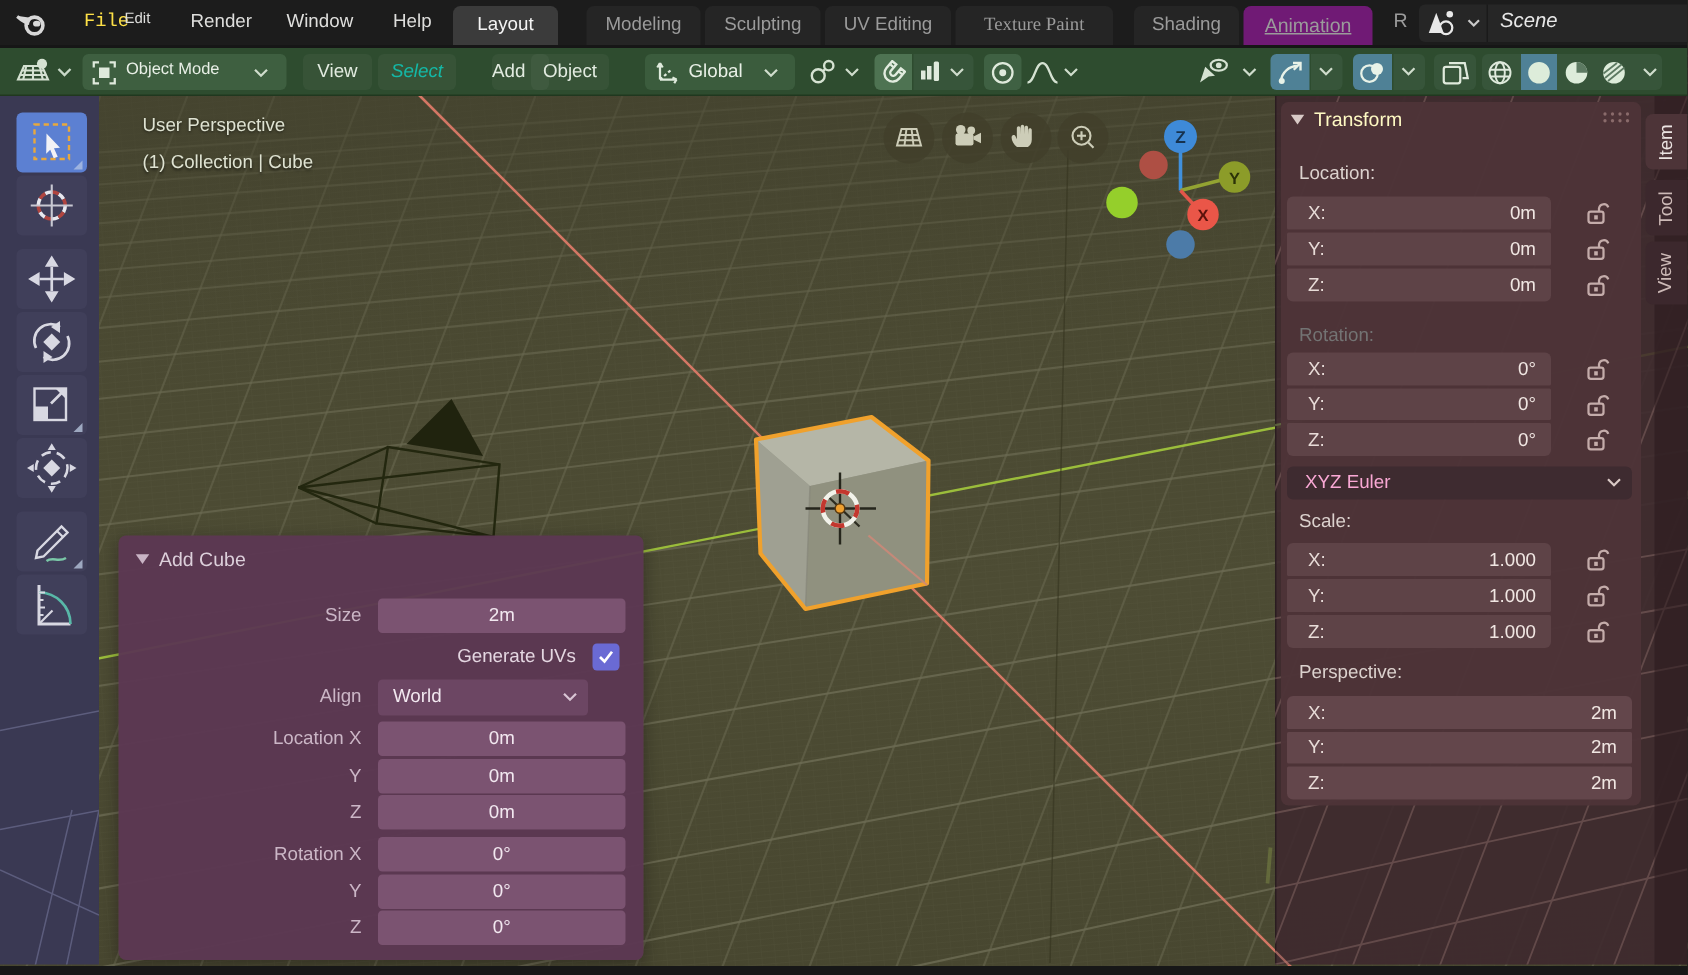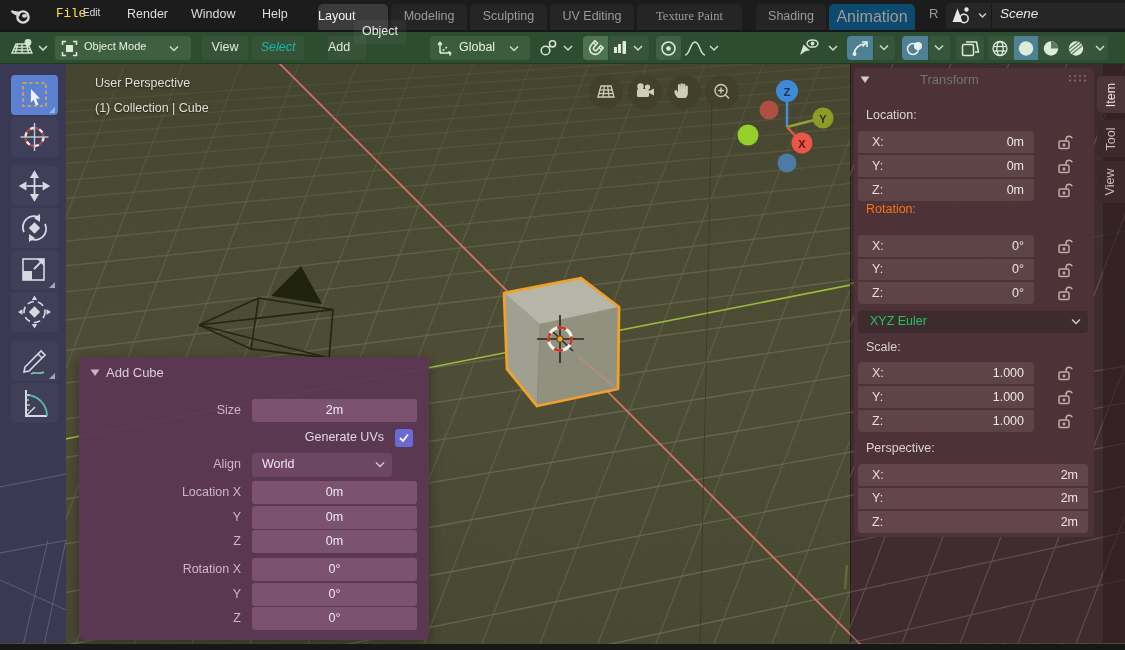--- a/index.html
+++ b/index.html
@@ -302,21 +302,21 @@
         <line x1="1530.9" y1="64" x2="1305.5" y2="650"></line>
       </g>
       <line x1="850" y1="634" x2="866" y2="650" stroke="#c07a6e" stroke-width="1.5" opacity="0.7"></line>
       <line x1="850" y1="283.5" x2="874" y2="279" stroke="#7f9a50" stroke-width="1.5" opacity="0.5"></line>
     </svg>
 <div class="abs" style="left:1103px;top:64px;width:22px;height:579px;background:rgba(42,25,29,0.55);"></div>
 <div class="abs" style="left:854px;top:68px;width:240px;height:469px;background:rgba(77,52,56,0.97);border-radius:5px;"></div>
 <svg class="abs" style="left:860px;top:75px;" width="10" height="9" viewBox="0 0 10 9">
       <path d="M 0.5 1.5 L 9.5 1.5 L 5 8 Z" fill="#d8cac6"></path>
     </svg>
-<div class="abs" style="left:876px;top:72px;font-size:13px;color:#737373;margin-left:44px;">Transform</div>
+<div class="abs" style="left:876px;top:72px;font-size:13px;color:#fef9c3;">Transform</div>
 <svg class="abs" style="left:1068px;top:74px;" width="20" height="12" viewBox="0 0 20 12">
       <g fill="#8a6b6b">
 <circle cx="2" cy="2" r="1.1"></circle>
         <circle cx="7" cy="2" r="1.1"></circle>
         <circle cx="12" cy="2" r="1.1"></circle>
         <circle cx="17" cy="2" r="1.1"></circle>
 <circle cx="2" cy="6.5" r="1.1"></circle>
         <circle cx="7" cy="6.5" r="1.1"></circle>
         <circle cx="12" cy="6.5" r="1.1"></circle>
         <circle cx="17" cy="6.5" r="1.1"></circle>
@@ -340,21 +340,21 @@
 <rect x="5.8" y="9.5" width="2.4" height="2.8" fill="#c4acaa"></rect>
 </svg>
 <div class="abs" style="left:858px;top:179px;width:176px;height:21.5px;background:#5e4347;border-radius:1px 1px 4px 4px;"></div>
 <div class="abs" style="left:872px;top:182.5px;font-size:12.5px;color:#e8dcd8;">Z:</div>
 <div class="abs" style="left:934px;top:182.5px;width:90px;font-size:12.5px;color:#f0e6e2;text-align:right;">0m</div>
 <svg class="abs" style="left:1057px;top:182px;" width="17" height="16" viewBox="0 0 17 16">
 <rect x="2" y="7" width="10" height="7.5" rx="1.5" fill="none" stroke="#c4acaa" stroke-width="1.5"></rect>
 <path d="M 9 7 L 9 5 A 3.2 3.2 0 0 1 15.2 4.3" fill="none" stroke="#c4acaa" stroke-width="1.5"></path>
 <rect x="5.8" y="9.5" width="2.4" height="2.8" fill="#c4acaa"></rect>
 </svg>
-<div class="abs" style="left:866px;top:202px;font-size:12.5px;color:#f97316;">Rotation:</div>
+<div class="abs" style="left:866px;top:216px;font-size:12.5px;color:#737373;">Rotation:</div>
 <div class="abs" style="left:858px;top:235px;width:176px;height:21.5px;background:#5e4347;border-radius:4px 4px 1px 1px;"></div>
 <div class="abs" style="left:872px;top:238.5px;font-size:12.5px;color:#e8dcd8;">X:</div>
 <div class="abs" style="left:934px;top:238.5px;width:90px;font-size:12.5px;color:#f0e6e2;text-align:right;">0°</div>
 <svg class="abs" style="left:1057px;top:238px;" width="17" height="16" viewBox="0 0 17 16">
 <rect x="2" y="7" width="10" height="7.5" rx="1.5" fill="none" stroke="#c4acaa" stroke-width="1.5"></rect>
 <path d="M 9 7 L 9 5 A 3.2 3.2 0 0 1 15.2 4.3" fill="none" stroke="#c4acaa" stroke-width="1.5"></path>
 <rect x="5.8" y="9.5" width="2.4" height="2.8" fill="#c4acaa"></rect>
 </svg>
 <div class="abs" style="left:858px;top:258.5px;width:176px;height:21.5px;background:#5e4347;border-radius:1px;"></div>
 <div class="abs" style="left:872px;top:262.0px;font-size:12.5px;color:#e8dcd8;">Y:</div>
@@ -366,21 +366,21 @@
 </svg>
 <div class="abs" style="left:858px;top:282px;width:176px;height:21.5px;background:#5e4347;border-radius:1px 1px 4px 4px;"></div>
 <div class="abs" style="left:872px;top:285.5px;font-size:12.5px;color:#e8dcd8;">Z:</div>
 <div class="abs" style="left:934px;top:285.5px;width:90px;font-size:12.5px;color:#f0e6e2;text-align:right;">0°</div>
 <svg class="abs" style="left:1057px;top:285px;" width="17" height="16" viewBox="0 0 17 16">
 <rect x="2" y="7" width="10" height="7.5" rx="1.5" fill="none" stroke="#c4acaa" stroke-width="1.5"></rect>
 <path d="M 9 7 L 9 5 A 3.2 3.2 0 0 1 15.2 4.3" fill="none" stroke="#c4acaa" stroke-width="1.5"></path>
 <rect x="5.8" y="9.5" width="2.4" height="2.8" fill="#c4acaa"></rect>
 </svg>
 <div class="abs" style="left:858px;top:311px;width:230px;height:21.5px;background:#3e2b30;border-radius:4px;"></div>
-<div class="abs" style="left:870px;top:314px;font-size:12.5px;color:#22c55e;">XYZ Euler</div>
+<div class="abs" style="left:870px;top:314px;font-size:12.5px;color:#f9a8d4;">XYZ Euler</div>
 <svg class="abs" style="left:1070px;top:318px;" width="12" height="8" viewBox="0 0 12 8">
       <path d="M 2 1.5 L 6 5.5 L 10 1.5" stroke="#d8c8c4" stroke-width="1.5" fill="none"></path>
     </svg>
 <div class="abs" style="left:866px;top:340px;font-size:12.5px;color:#dcd2ce;">Scale:</div>
 <div class="abs" style="left:858px;top:362px;width:176px;height:21.5px;background:#5e4347;border-radius:4px 4px 1px 1px;"></div>
 <div class="abs" style="left:872px;top:365.5px;font-size:12.5px;color:#e8dcd8;">X:</div>
 <div class="abs" style="left:934px;top:365.5px;width:90px;font-size:12.5px;color:#f0e6e2;text-align:right;">1.000</div>
 <svg class="abs" style="left:1057px;top:365px;" width="17" height="16" viewBox="0 0 17 16">
 <rect x="2" y="7" width="10" height="7.5" rx="1.5" fill="none" stroke="#c4acaa" stroke-width="1.5"></rect>
 <path d="M 9 7 L 9 5 A 3.2 3.2 0 0 1 15.2 4.3" fill="none" stroke="#c4acaa" stroke-width="1.5"></path>
@@ -429,27 +429,27 @@
 <circle cx="13" cy="13" r="5.6" fill="none" stroke="#d8d8d8" stroke-width="2.4"></circle>
 <ellipse cx="14.5" cy="11.8" rx="2.5" ry="1.9" fill="#d8d8d8"></ellipse>
 <path d="M 1 6.5 L 11.5 8 L 9.2 11.5 Z" fill="#d8d8d8"></path>
 <path d="M 1.5 7 Q 6 11 9.5 11.5" stroke="#d8d8d8" stroke-width="2.2" fill="none"></path>
 </svg>
 <div class="abs" style="left:56px;top:7px;font-size:12.5px;color:#fde047;font-family:Liberation Mono, monospace;">File</div>
 <div class="abs" style="left:83px;top:7px;font-size:10px;color:#dededc;">Edit</div>
 <div class="abs" style="left:127px;top:7px;font-size:12.5px;color:#dededc;">Render</div>
 <div class="abs" style="left:191px;top:7px;font-size:12.5px;color:#dededc;">Window</div>
 <div class="abs" style="left:262px;top:7px;font-size:12.5px;color:#dededc;">Help</div>
-<div class="abs" style="left:318px;top:4px;width:70px;height:26px;background:#3b3b3b;border-radius:5px 5px 0 0;color:#f4f4f4;font-size:12.5px;text-align:left;line-height:25px;">Layout</div>
+<div class="abs" style="left:302px;top:4px;width:70px;height:26px;background:#3b3b3b;border-radius:5px 5px 0 0;color:#f4f4f4;font-size:12.5px;text-align:center;line-height:25px;">Layout</div>
 <div class="abs" style="left:391px;top:4px;width:76px;height:26px;background:#252525;border-radius:5px 5px 0 0;color:#9b9b9b;font-size:12.5px;text-align:center;line-height:25px;">Modeling</div>
 <div class="abs" style="left:470px;top:4px;width:77px;height:26px;background:#252525;border-radius:5px 5px 0 0;color:#9b9b9b;font-size:12.5px;text-align:center;line-height:25px;">Sculpting</div>
 <div class="abs" style="left:550px;top:4px;width:84px;height:26px;background:#252525;border-radius:5px 5px 0 0;color:#9b9b9b;font-size:12.5px;text-align:center;line-height:25px;">UV Editing</div>
 <div class="abs" style="left:637px;top:4px;width:105px;height:26px;background:#252525;border-radius:5px 5px 0 0;color:#9b9b9b;font-size:12.5px;text-align:center;line-height:25px;font-family:Liberation Serif, serif;">Texture Paint</div>
 <div class="abs" style="left:756px;top:4px;width:70px;height:26px;background:#252525;border-radius:5px 5px 0 0;color:#9b9b9b;font-size:12.5px;text-align:center;line-height:25px;">Shading</div>
-<div class="abs" style="left:829px;top:4px;width:86px;height:26px;background:#0c4a6e;border-radius:5px 5px 0 0;color:#9b9b9b;font-size:16px;text-align:center;line-height:25px;">Animation</div>
+<div class="abs" style="left:829px;top:4px;width:86px;height:26px;background:#701a75;border-radius:5px 5px 0 0;color:#9b9b9b;font-size:13px;text-align:center;line-height:25px;text-decoration:underline;">Animation</div>
 <div class="abs" style="left:929px;top:6px;font-size:13px;color:#9b9b9b;">R</div>
 <div class="abs" style="left:946px;top:3px;width:179px;height:25px;background:#262626;border-radius:4px 0 0 4px;"></div>
 <div class="abs" style="left:991px;top:3px;width:1px;height:25px;background:#1a1a1a;"></div>
 <svg class="abs" style="left:951px;top:6px;" width="22" height="19" viewBox="0 0 22 19">
 <path d="M 6.5 2.5 L 11.5 16 L 1.5 16 Z" fill="#e8e8e8"></path>
 <circle cx="13" cy="12.5" r="4.2" fill="none" stroke="#e8e8e8" stroke-width="1.5"></circle>
 <circle cx="15.5" cy="3.5" r="2.2" fill="#e8e8e8"></circle>
 </svg>
 <svg class="abs" style="left:977px;top:12px;" width="11" height="8" viewBox="0 0 11 8">
         <path d="M 2 1.5 L 5.5 5 L 9 1.5" stroke="#c8c8c8" stroke-width="1.5" fill="none"></path>
@@ -479,21 +479,21 @@
 </g>
       <rect x="5" y="5" width="7" height="7" fill="#dfeadc"></rect>
 </svg>
 <div class="abs" style="left:84px;top:40px;font-size:11px;color:#e9f0e7;">Object Mode</div>
 <svg class="abs" style="left:168px;top:45px;" width="12" height="8" viewBox="0 0 12 8">
       <path d="M 2 1.5 L 6 5.5 L 10 1.5" stroke="#cfdccc" stroke-width="1.5" fill="none"></path>
     </svg>
 <div class="abs" style="left:202px;top:36px;width:46px;height:24px;background:rgba(255,255,255,0.045);border-radius:4px;color:#e2ebe0;font-size:12.5px;text-align:center;line-height:23px;">View</div>
 <div class="abs" style="left:252px;top:36px;width:52px;height:24px;background:rgba(255,255,255,0.045);border-radius:4px;color:#14b8a6;font-size:12.5px;text-align:center;line-height:23px;font-style:italic;">Select</div>
 <div class="abs" style="left:328px;top:36px;width:38px;height:24px;background:rgba(255,255,255,0.045);border-radius:4px;color:#e2ebe0;font-size:12.5px;text-align:left;line-height:23px;">Add</div>
-<div class="abs" style="left:354px;top:20px;width:52px;height:24px;background:rgba(255,255,255,0.045);border-radius:4px;color:#e2ebe0;font-size:12.5px;text-align:center;line-height:23px;">Object</div>
+<div class="abs" style="left:354px;top:36px;width:52px;height:24px;background:rgba(255,255,255,0.045);border-radius:4px;color:#e2ebe0;font-size:12.5px;text-align:center;line-height:23px;">Object</div>
 <div class="abs" style="left:430px;top:36px;width:100px;height:24px;background:#3b5c3d;border-radius:4px;"></div>
 <svg class="abs" style="left:436px;top:39px;" width="18" height="18" viewBox="0 0 18 18">
 <g stroke="#dfeadc" stroke-width="1.5" fill="none">
         <line x1="4" y1="14" x2="4" y2="3"></line>
         <line x1="4" y1="14" x2="15" y2="14"></line>
         <path d="M 4 3 L 2.2 6 M 4 3 L 5.8 6"></path>
         <path d="M 15 14 L 12.3 12.7 M 15 14 L 13.5 16.5"></path>
         <line x1="4" y1="14" x2="11" y2="8" stroke-dasharray="2,1.6"></line>
       </g>
 </svg>

